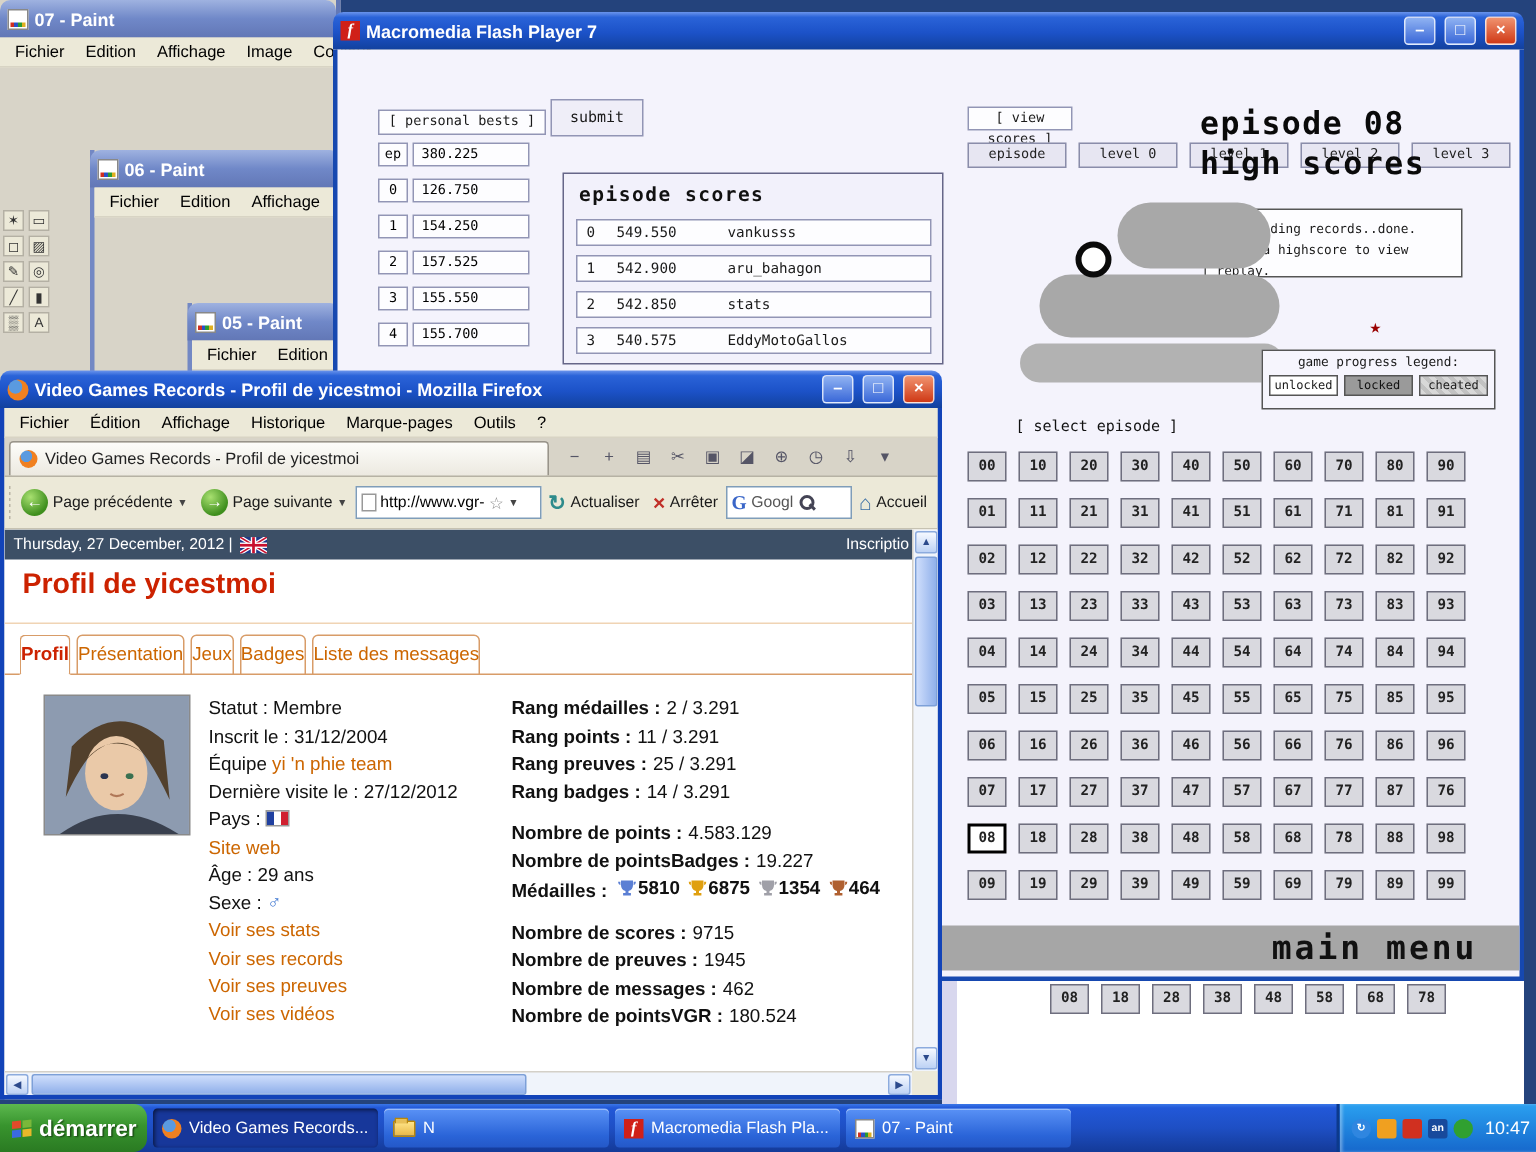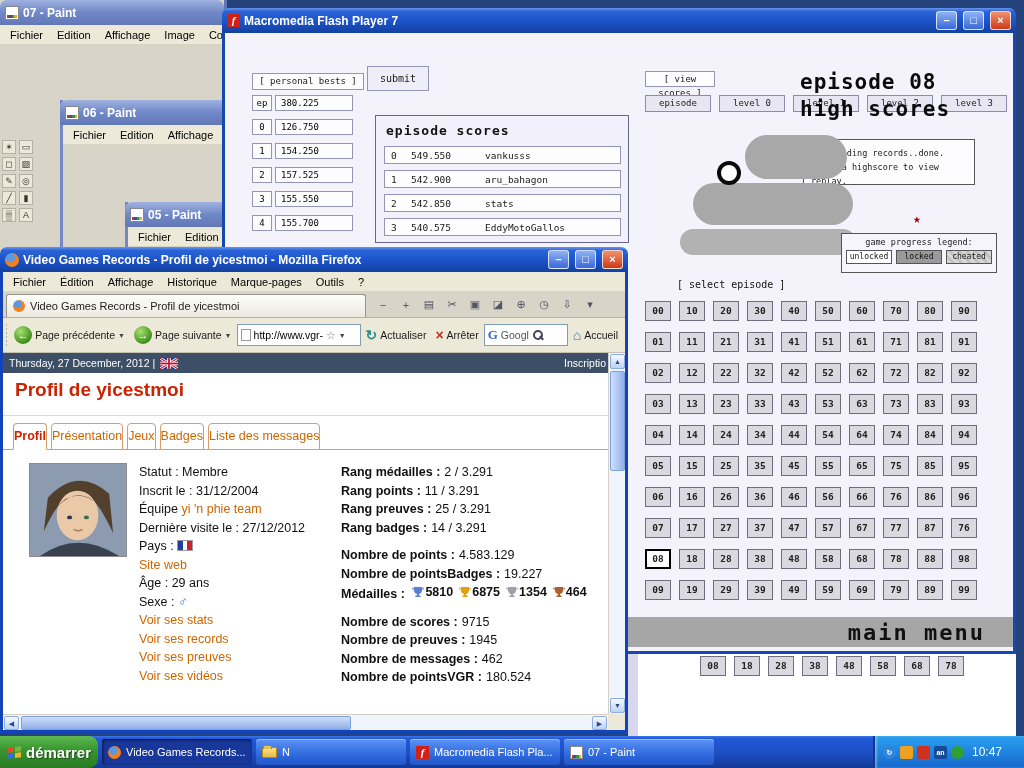--- a/index.html
+++ b/index.html
@@ -123,21 +123,21 @@
 
 #taskbar{position:absolute;left:0;top:736px;width:1024px;height:32px;background:linear-gradient(180deg,#3a77e8 0%,#2258d8 8%,#1e4fc4 50%,#143a98 100%);z-index:10;display:flex;align-items:center}
 #start{width:98px;height:32px;border-radius:0 9px 9px 0;background:linear-gradient(180deg,#5cb84e 0%,#38942e 45%,#2a7a22 100%);display:flex;align-items:center;gap:5px;padding:0 10px 0 8px;color:#fff;font-size:15px;font-weight:bold;text-shadow:1px 1px 1px #1a4a14;flex:none}
 .xpflag{display:inline-grid;grid-template-columns:6px 6px;grid-template-rows:5px 5px;gap:1px;transform:skewY(-6deg)}
 .xpflag i{display:block}
 .xpflag .f1{background:#e04a2a}.xpflag .f2{background:#7ab83a}.xpflag .f3{background:#3a6ae0}.xpflag .f4{background:#e8b82a}
 .task{width:150px;height:26px;margin-left:4px;border-radius:3px;background:linear-gradient(180deg,#5a92f6,#2a64d8 70%,#2458c8);box-shadow:inset 0 1px 0 rgba(255,255,255,.4);display:flex;align-items:center;gap:5px;padding:0 6px;color:#fff;font-size:11px;white-space:nowrap;overflow:hidden;flex:none}
 .task.t-active{background:#17379a;box-shadow:inset 1px 1px 3px rgba(0,0,0,.6)}
 .folder-ico{width:15px;height:11px;background:linear-gradient(#ffe488,#e8b848);border:1px solid #b8860b;border-radius:1px;position:relative;flex:none}
 .folder-ico::before{content:"";position:absolute;left:0;top:-3px;width:7px;height:3px;background:#e8c058;border:1px solid #b8860b;border-bottom:none;border-radius:1px 1px 0 0}
-#tray{margin-left:auto;height:32px;background:linear-gradient(180deg,#2aa0f0,#1668cc);border-left:2px solid #0c3a8c;box-shadow:inset 2px 0 2px rgba(255,255,255,.35);display:flex;align-items:center;gap:4px;padding:0 22px 0 8px;flex:none}
+#tray{margin-left:auto;height:32px;background:linear-gradient(180deg,#2aa0f0,#1668cc);border-left:2px solid #0c3a8c;box-shadow:inset 2px 0 2px rgba(255,255,255,.35);display:flex;align-items:center;gap:4px;padding:0 4px 0 8px;flex:none}
 .trayico{width:13px;height:13px;border-radius:2px;flex:none;font-size:7px;color:#fff;text-align:center;line-height:13px;font-weight:bold}
 #clock{color:#fff;font-size:12px;margin-left:4px}
 </style>
 </head>
 <body>
 
 <div class="win" id="paint07">
   <div class="tb tb-inactive">
     <span class="paint-ico"></span>
     <span>07 - Paint</span>

